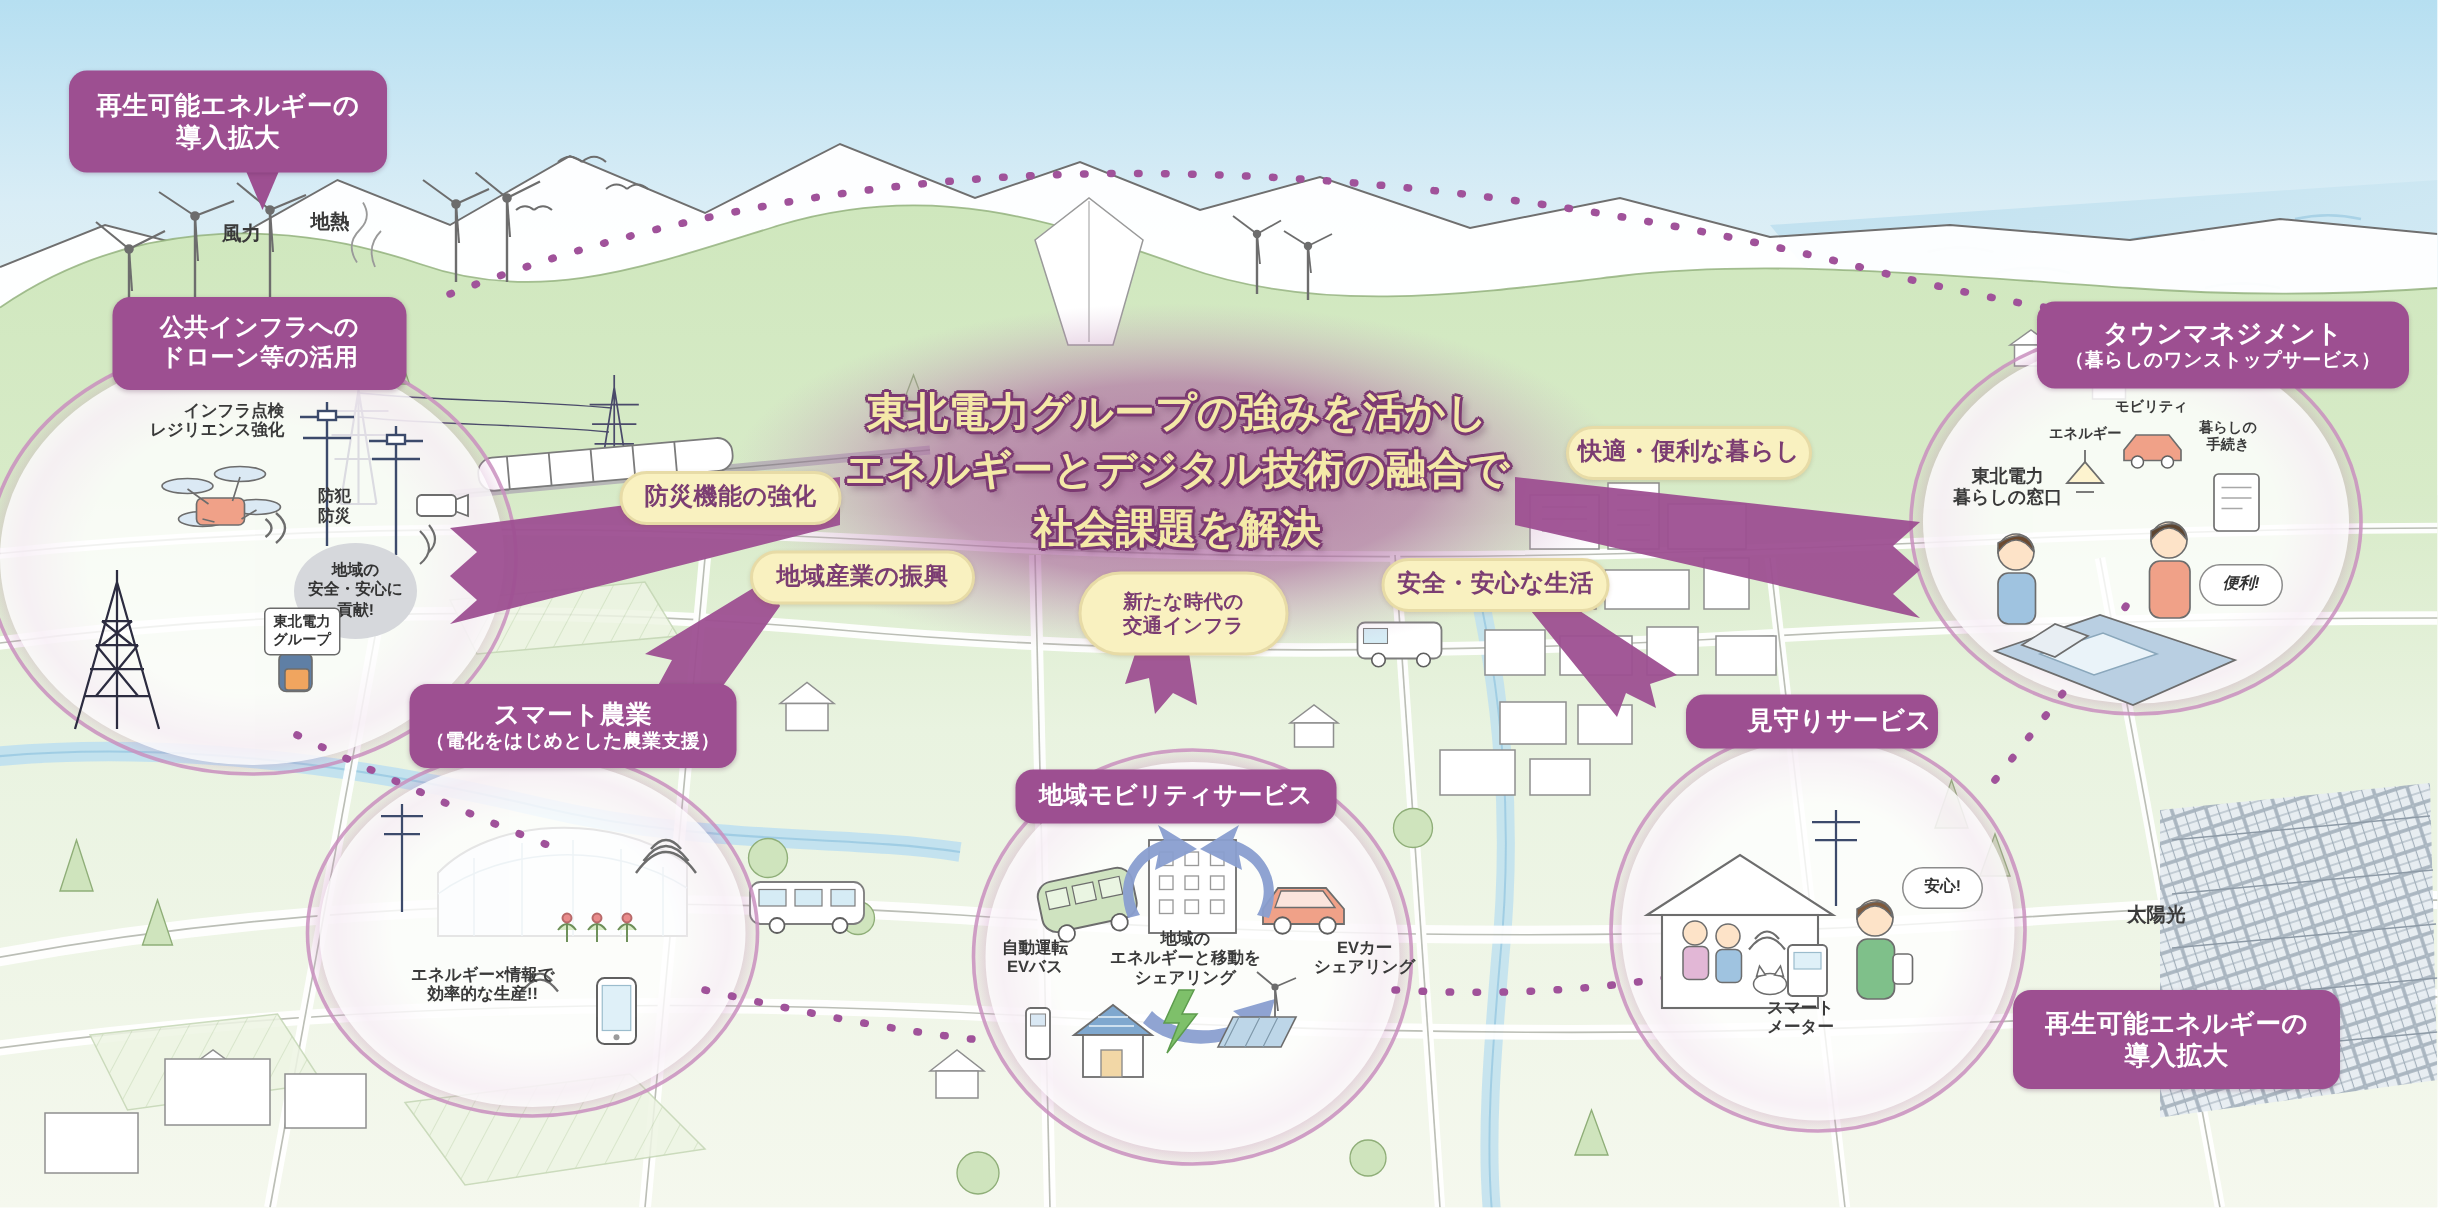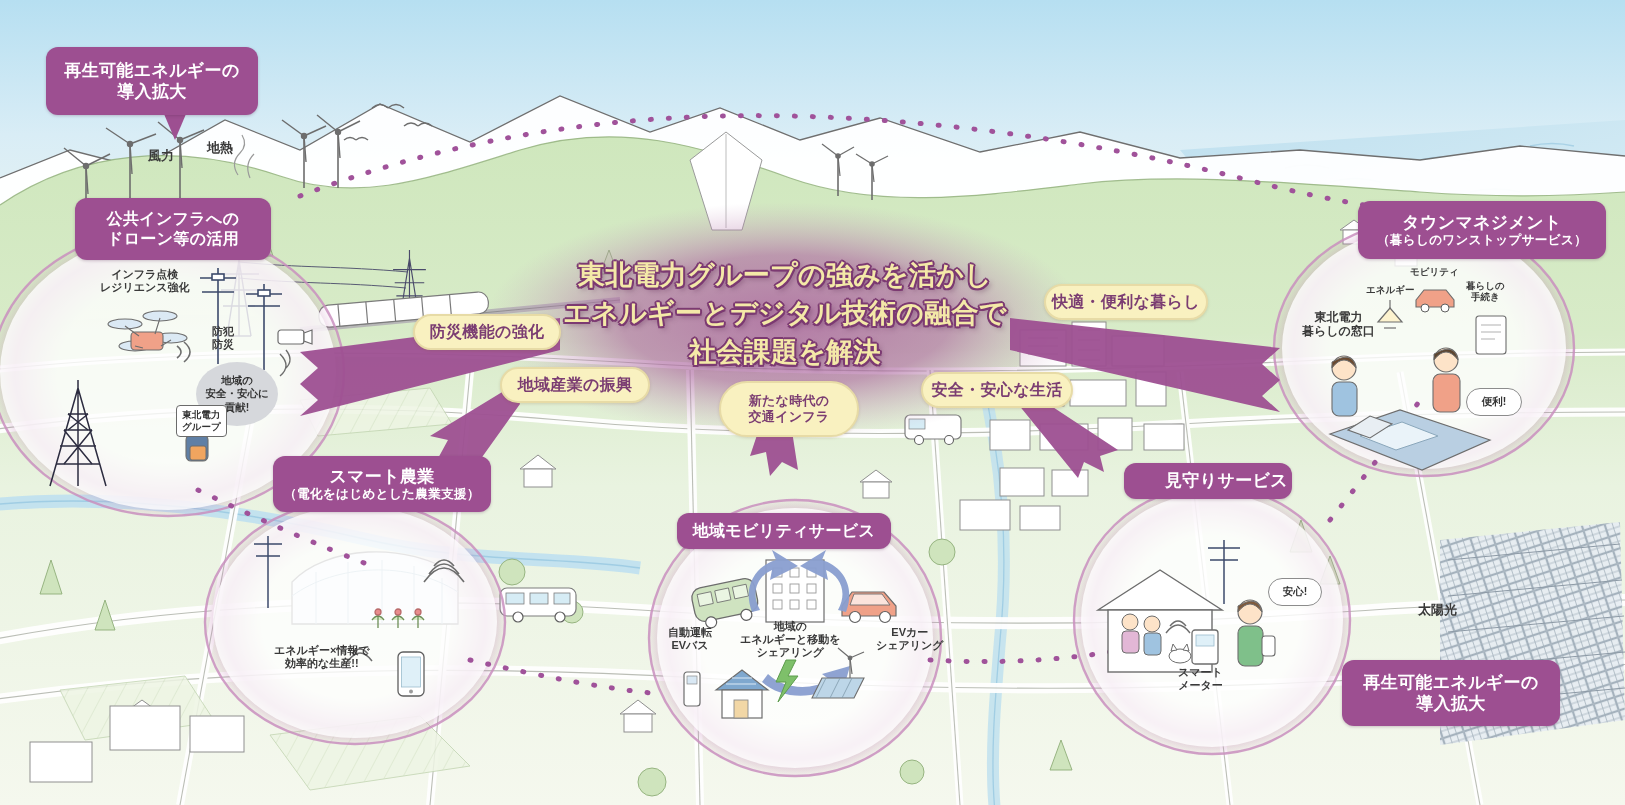--- a/index.html
+++ b/index.html
@@ -752,21 +752,21 @@
   </div>
 
   <div class="pill cream" style="left:1017px;top:284px;width:164px;height:36px;font-size:16px;margin-left:27px;">
     <span class="l1">快適・便利な暮らし</span>
   </div>
 
   <div class="anno" style="left:148px;top:148px;font-size:13px;">風力</div>
   <div class="anno" style="left:207px;top:140px;font-size:13px;">地熱</div>
   <div class="anno" style="left:1418px;top:602px;font-size:13px;">太陽光</div>
 
-  <div class="anno" style="left:100px;top:268px;text-align:center;">
+  <div class="anno" style="left:100px;top:268px;text-align:right;">
     <div>インフラ点検</div>
     <div>レジリエンス強化</div>
   </div>
 
   <div class="anno" style="left:212px;top:325px;">
     <div>防犯</div>
     <div>防災</div>
   </div>
 
   <div class="bubble" style="left:196px;top:362px;width:82px;height:64px;">
@@ -810,15 +810,15 @@
   <div class="anno" style="left:1302px;top:310px;font-size:12px;">
     <div>東北電力</div>
     <div>暮らしの窓口</div>
   </div>
   <div class="anno tiny" style="left:1410px;top:266px;">モビリティ</div>
   <div class="anno tiny" style="left:1366px;top:284px;">エネルギー</div>
   <div class="anno tiny" style="left:1466px;top:280px;">
     <div>暮らしの</div>
     <div>手続き</div>
   </div>
-  <div class="bubble white" style="left:1466px;top:388px;width:54px;height:26px;">便利!</div>
+  <div class="bubble white" style="left:1466px;top:376px;width:54px;height:26px;font-style:italic;">便利!</div>
 
 </div>
 
 </body></html>

